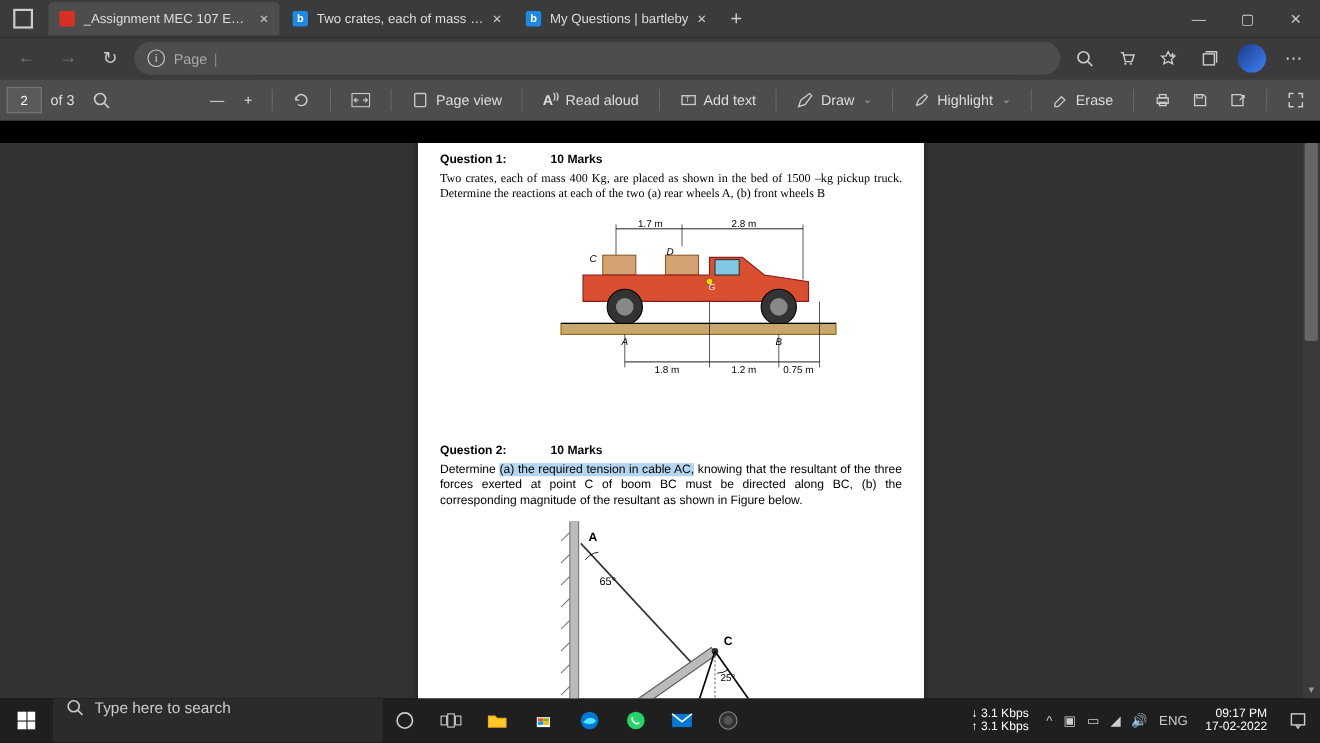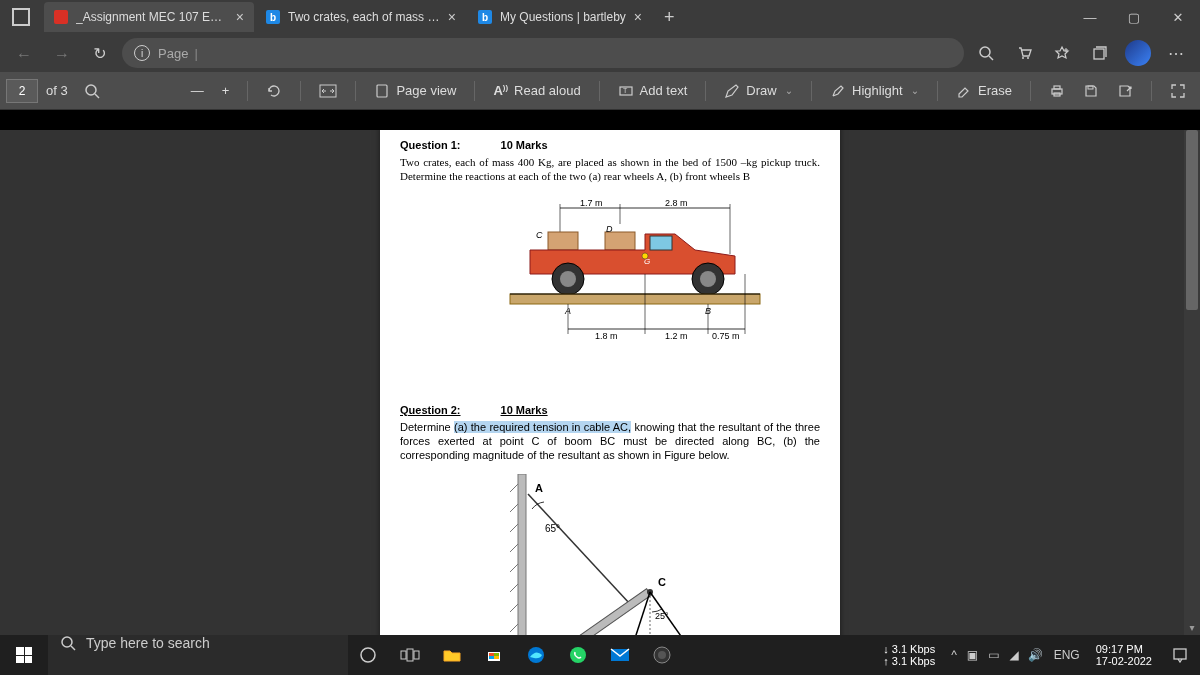--- a/index.html
+++ b/index.html
@@ -52,21 +52,21 @@
 .taskbar { position: absolute; bottom: 0; left: 0; right: 0; height: 40px; background: #1f1f1f; display: flex; align-items: center; }
 .start { width: 48px; height: 40px; display: flex; align-items: center; justify-content: center; }
 .winlogo { width: 16px; height: 16px; display: grid; grid-template-columns: 1fr 1fr; grid-template-rows: 1fr 1fr; gap: 1px; }
 .winlogo div { background: #fff; }
 .searchbox { height: 40px; width: 300px; background: #2b2b2b; display: flex; padding: 0 12px; color: #ccc; font-size: 14px; gap: 10px; }
 .tasksep { flex: 1; }
 .taskicons { display: flex; align-items: center; gap: 2px; height: 40px; }
 .taskicons .ti { width: 40px; height: 40px; display: flex; align-items: center; justify-content: center; font-size: 16px; }
 .netspeed { color: #fff; font-size: 11px; line-height: 1.1; padding: 0 8px; }
 .tray { display: flex; align-items: center; gap: 10px; color: #ccc; font-size: 12px; padding: 0 8px; }
-.clock { color: #fff; font-size: 11px; line-height: 1.1; padding: 0 8px; }
+.clock { color: #fff; font-size: 11px; line-height: 1.1; text-align: right; padding: 0 8px; }
 .notif { width: 40px; display: flex; align-items: center; justify-content: center; color: #ccc; }
 
 svg { display: block; }
 </style>
 </head>
 <body>
 
 <div class="titlebar">
   <div class="sq-icon"></div>
   <div class="tab active">
@@ -271,21 +271,21 @@
       <line x1="258" y1="135" x2="295" y2="135" stroke="#000" stroke-width="0.8"></line>
       <line x1="118" y1="110" x2="118" y2="140" stroke="#000" stroke-width="0.6"></line>
       <line x1="195" y1="80" x2="195" y2="140" stroke="#000" stroke-width="0.6"></line>
       <line x1="258" y1="110" x2="258" y2="140" stroke="#000" stroke-width="0.6"></line>
       <line x1="295" y1="80" x2="295" y2="140" stroke="#000" stroke-width="0.6"></line>
       <text x="145" y="145" font-size="9" font-family="serif">1.8 m</text>
       <text x="215" y="145" font-size="9" font-family="serif">1.2 m</text>
       <text x="262" y="145" font-size="9" font-family="serif">0.75 m</text>
     </svg>
 
-    <div class="qhead" style="margin-top:30px;text-decoration:underline;">
+    <div class="qhead" style="margin-top:30px;">
       <span>Question 2:</span>
       <span>10 Marks</span>
     </div>
     <div class="qtext">
       <span>Determine </span><span class="hl">(a) the required tension in cable AC,</span><span> knowing that the resultant of the three forces exerted at point C of boom BC must be directed along BC, (b) the corresponding magnitude of the resultant as shown in Figure below.</span>
     </div>
 
     <svg class="boom" width="220" height="230" viewBox="0 0 220 230">
 
       <rect x="18" y="0" width="8" height="225" fill="#bbb" stroke="#777"></rect>

